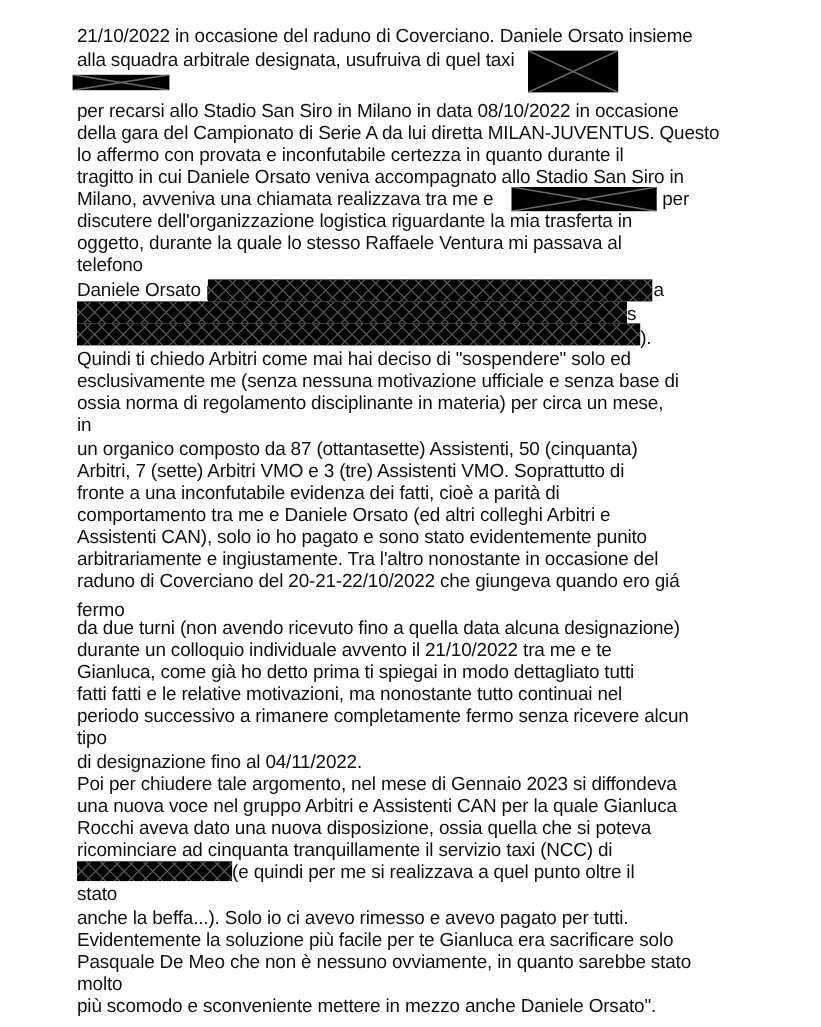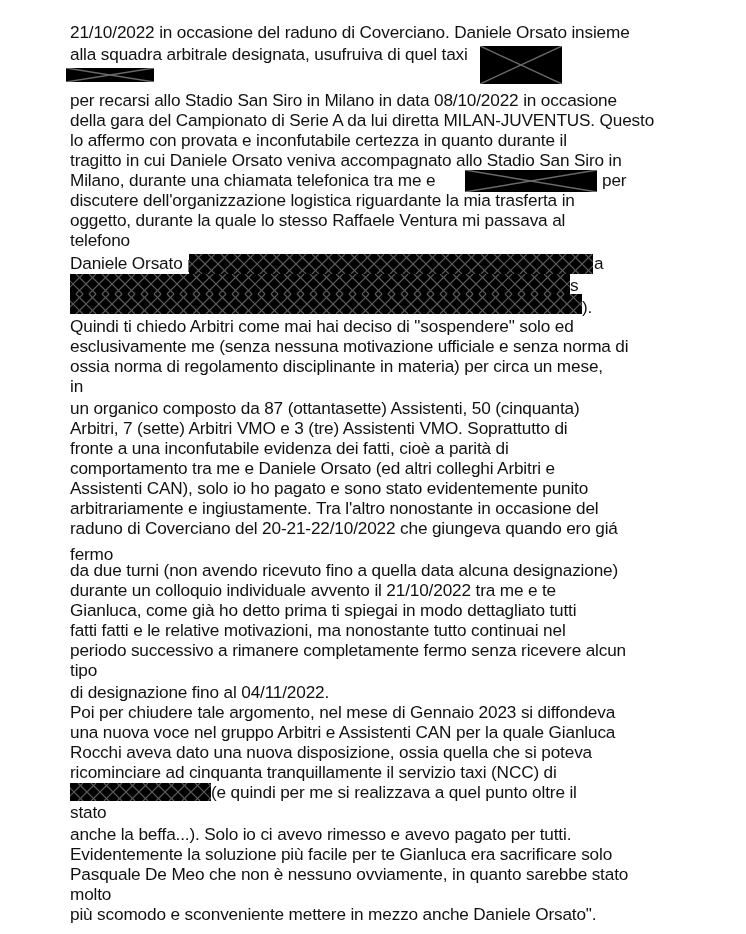--- a/index.html
+++ b/index.html
@@ -27,29 +27,29 @@
 
 <div class="page">
   <div id="lines">
       <span class="line" style="top: 22px;">21/10/2022 in occasione del raduno di Coverciano. Daniele Orsato insieme</span>
       <span class="line" style="top: 44px;">alla squadra arbitrale designata, usufruiva di quel taxi</span>
       <span class="line" style="top: 66px;"></span>
       <span class="line" style="top: 90px;">per recarsi allo Stadio San Siro in Milano in data 08/10/2022 in occasione</span>
       <span class="line" style="top: 110px;">della gara del Campionato di Serie A da lui diretta MILAN-JUVENTUS. Questo</span>
       <span class="line" style="top: 130px;">lo affermo con provata e inconfutabile certezza in quanto durante il</span>
       <span class="line" style="top: 150px;">tragitto in cui Daniele Orsato veniva accompagnato allo Stadio San Siro in</span>
-      <span class="line" style="top: 170px;">Milano, durante una chiamata telefonica tra me e</span>
+      <span class="line" style="top: 170px;">Milano, avveniva una chiamata realizzava tra me e</span>
       <span class="line" style="top: 190px;">discutere dell'organizzazione logistica riguardante la mia trasferta in</span>
       <span class="line" style="top: 210px;">oggetto, durante la quale lo stesso Raffaele Ventura mi passava al</span>
       <span class="line" style="top: 230px;">telefono</span>
       <span class="line" style="top: 253px;">Daniele Orsato p</span>
       <span class="line" style="top: 275px;"></span>
       <span class="line" style="top: 297px;"></span>
       <span class="line" style="top: 316px;">Quindi ti chiedo Arbitri come mai hai deciso di "sospendere" solo ed</span>
-      <span class="line" style="top: 336px;">esclusivamente me (senza nessuna motivazione ufficiale e senza norma di</span>
+      <span class="line" style="top: 336px;">esclusivamente me (senza nessuna motivazione ufficiale e senza base di</span>
       <span class="line" style="top: 356px;">ossia norma di regolamento disciplinante in materia) per circa un mese,</span>
       <span class="line" style="top: 376px;">in</span>
       <span class="line" style="top: 398px;">un organico composto da 87 (ottantasette) Assistenti, 50 (cinquanta)</span>
       <span class="line" style="top: 418px;">Arbitri, 7 (sette) Arbitri VMO e 3 (tre) Assistenti VMO. Soprattutto di</span>
       <span class="line" style="top: 438px;">fronte a una inconfutabile evidenza dei fatti, cioè a parità di</span>
       <span class="line" style="top: 458px;">comportamento tra me e Daniele Orsato (ed altri colleghi Arbitri e</span>
       <span class="line" style="top: 478px;">Assistenti CAN), solo io ho pagato e sono stato evidentemente punito</span>
       <span class="line" style="top: 498px;">arbitrariamente e ingiustamente. Tra l'altro nonostante in occasione del</span>
       <span class="line" style="top: 518px;">raduno di Coverciano del 20-21-22/10/2022 che giungeva quando ero giá</span>
       <span class="line" style="top: 544px;">fermo</span>

